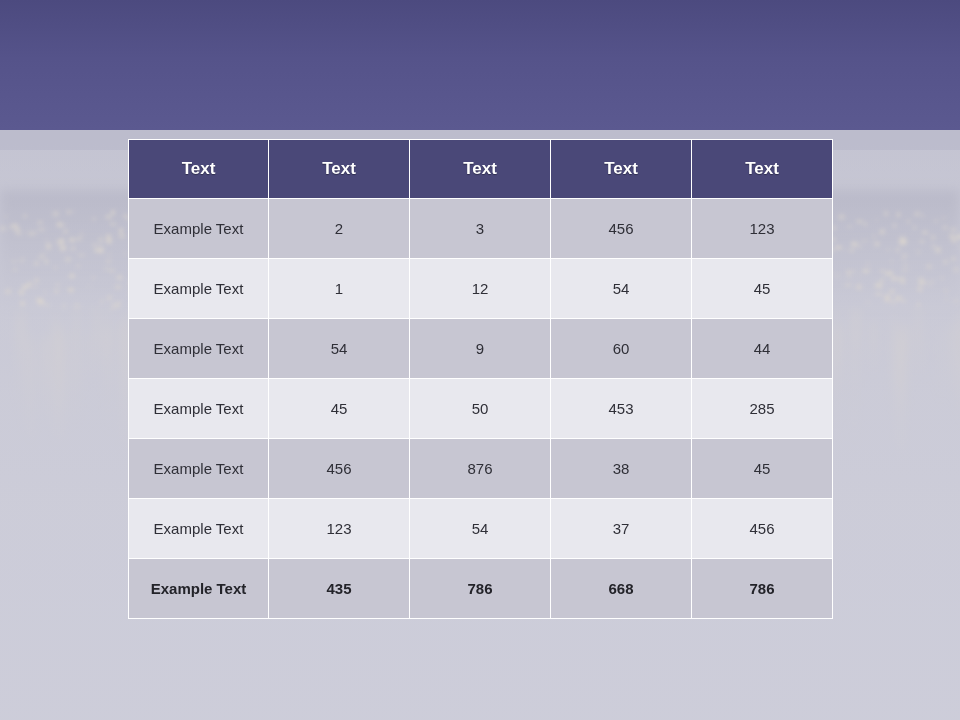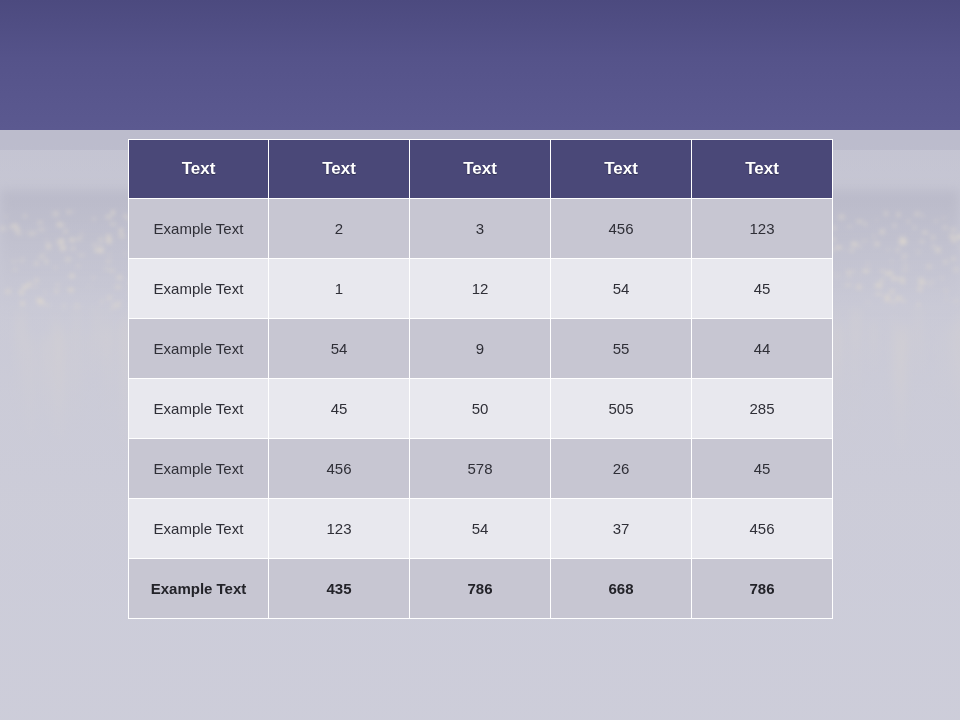--- a/index.html
+++ b/index.html
@@ -532,35 +532,35 @@
           <td class="label">Example Text</td>
           <td>1</td>
           <td>12</td>
           <td>54</td>
           <td>45</td>
         </tr>
         <tr class="row-odd">
           <td class="label">Example Text</td>
           <td>54</td>
           <td>9</td>
-          <td>55</td>
+          <td>60</td>
           <td>44</td>
         </tr>
         <tr class="row-even">
           <td class="label">Example Text</td>
           <td>45</td>
           <td>50</td>
-          <td>505</td>
+          <td>453</td>
           <td>285</td>
         </tr>
         <tr class="row-odd">
           <td class="label">Example Text</td>
           <td>456</td>
-          <td>578</td>
-          <td>26</td>
+          <td>876</td>
+          <td>38</td>
           <td>45</td>
         </tr>
         <tr class="row-even">
           <td class="label">Example Text</td>
           <td>123</td>
           <td>54</td>
           <td>37</td>
           <td>456</td>
         </tr>
         <tr class="row-total">

